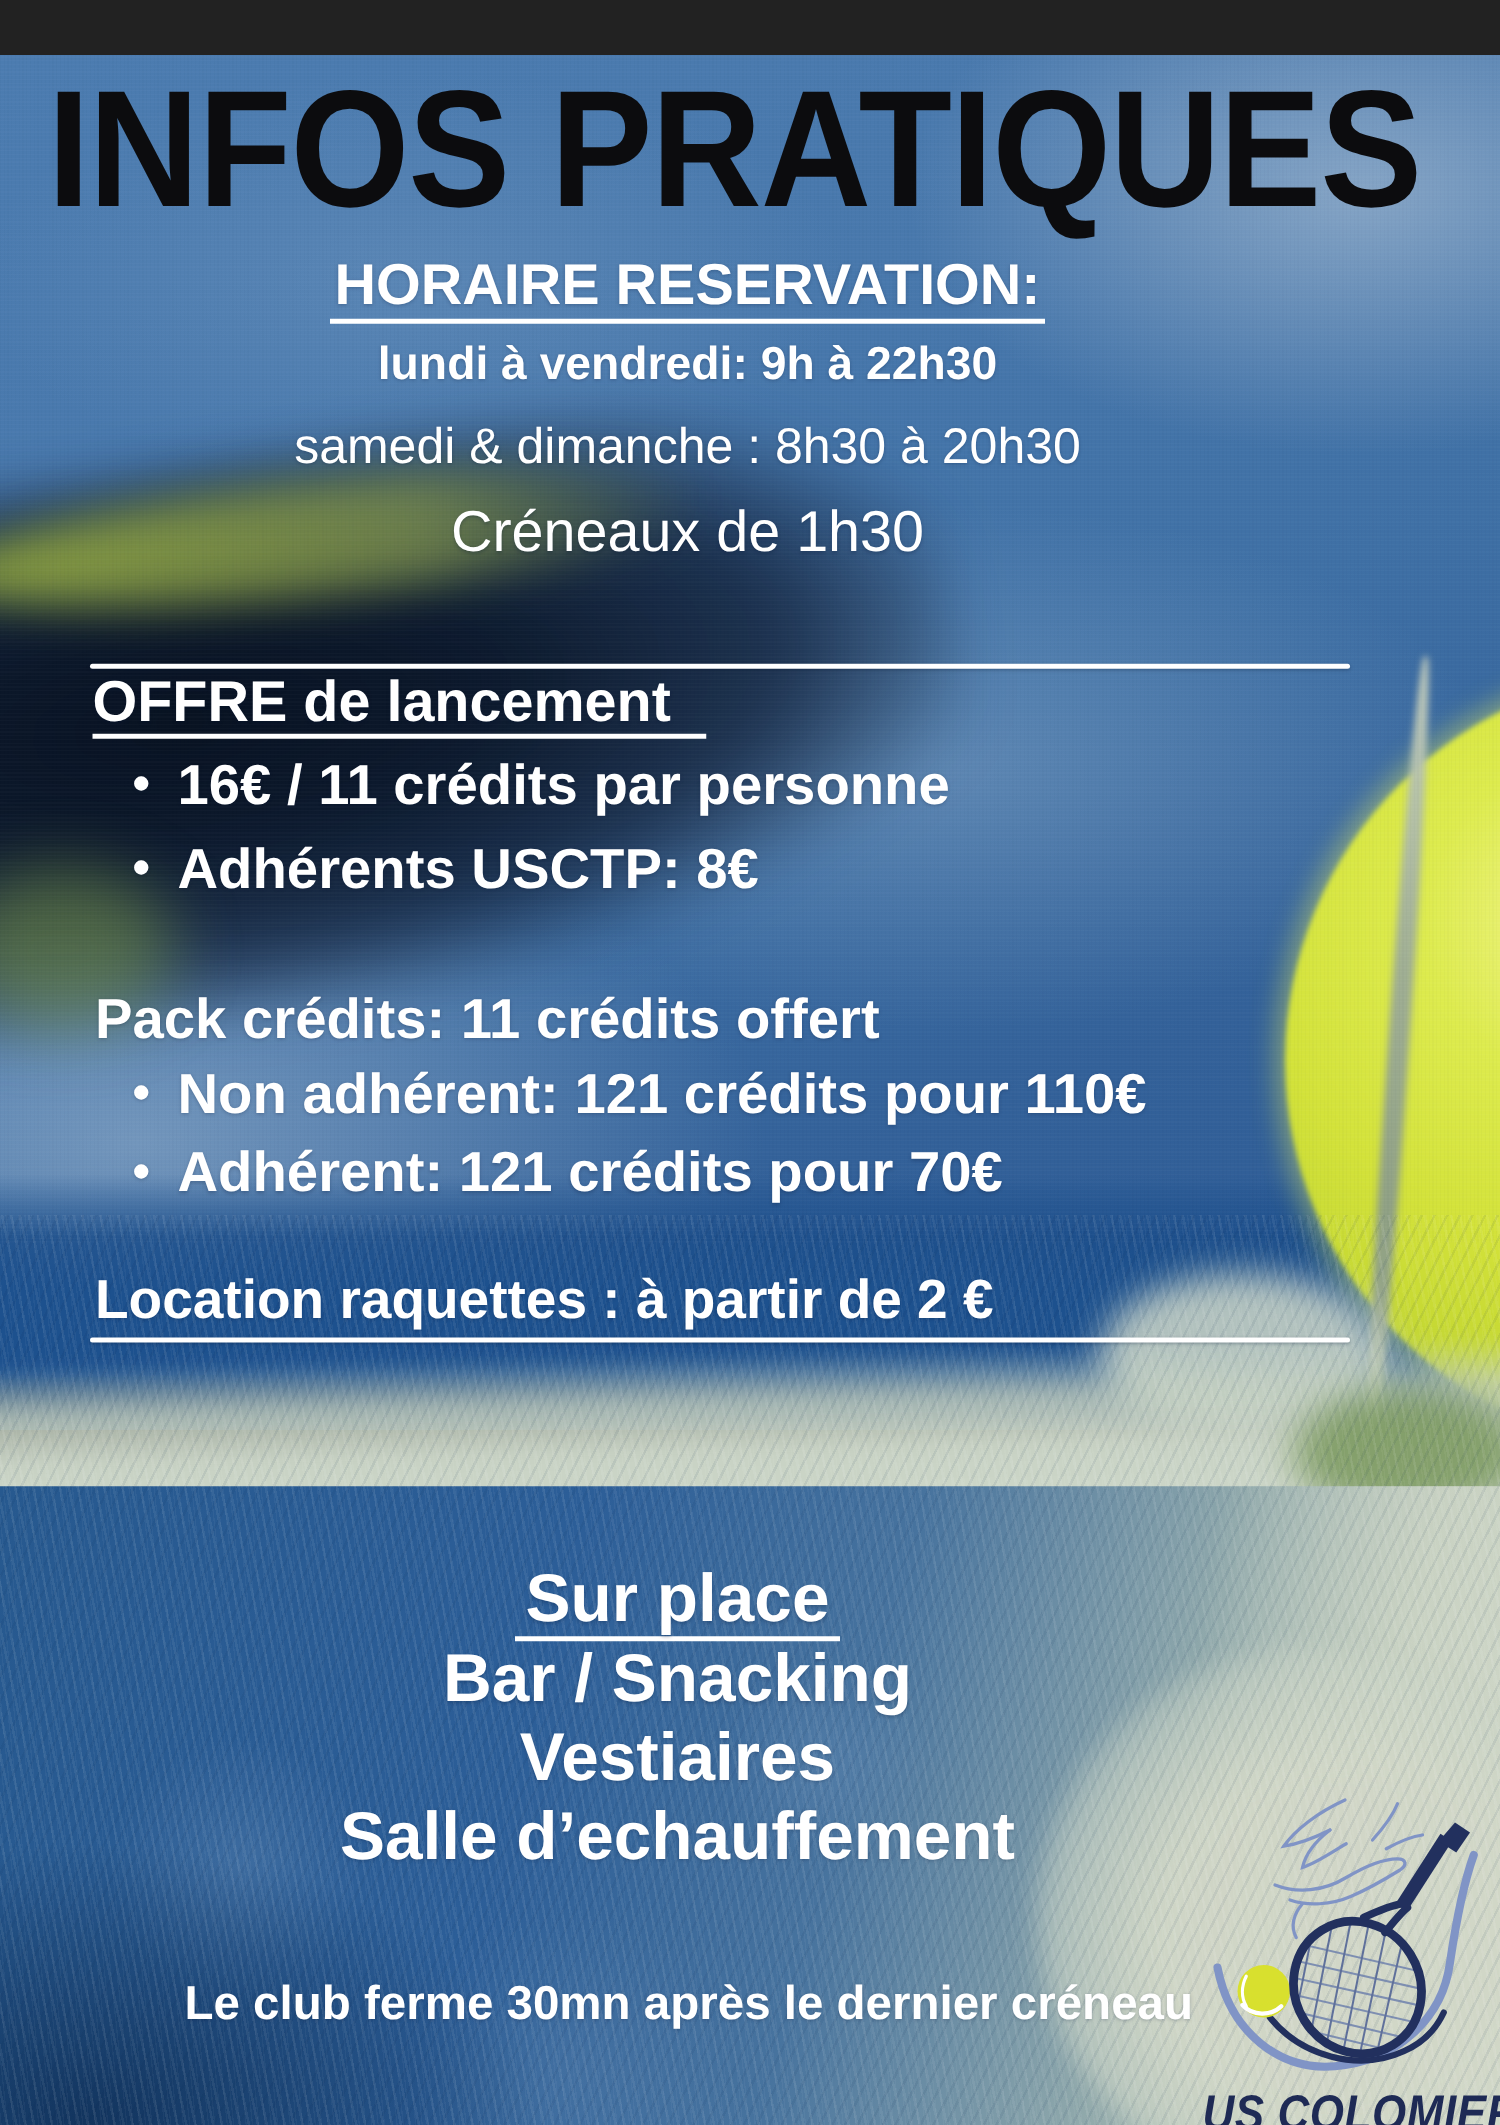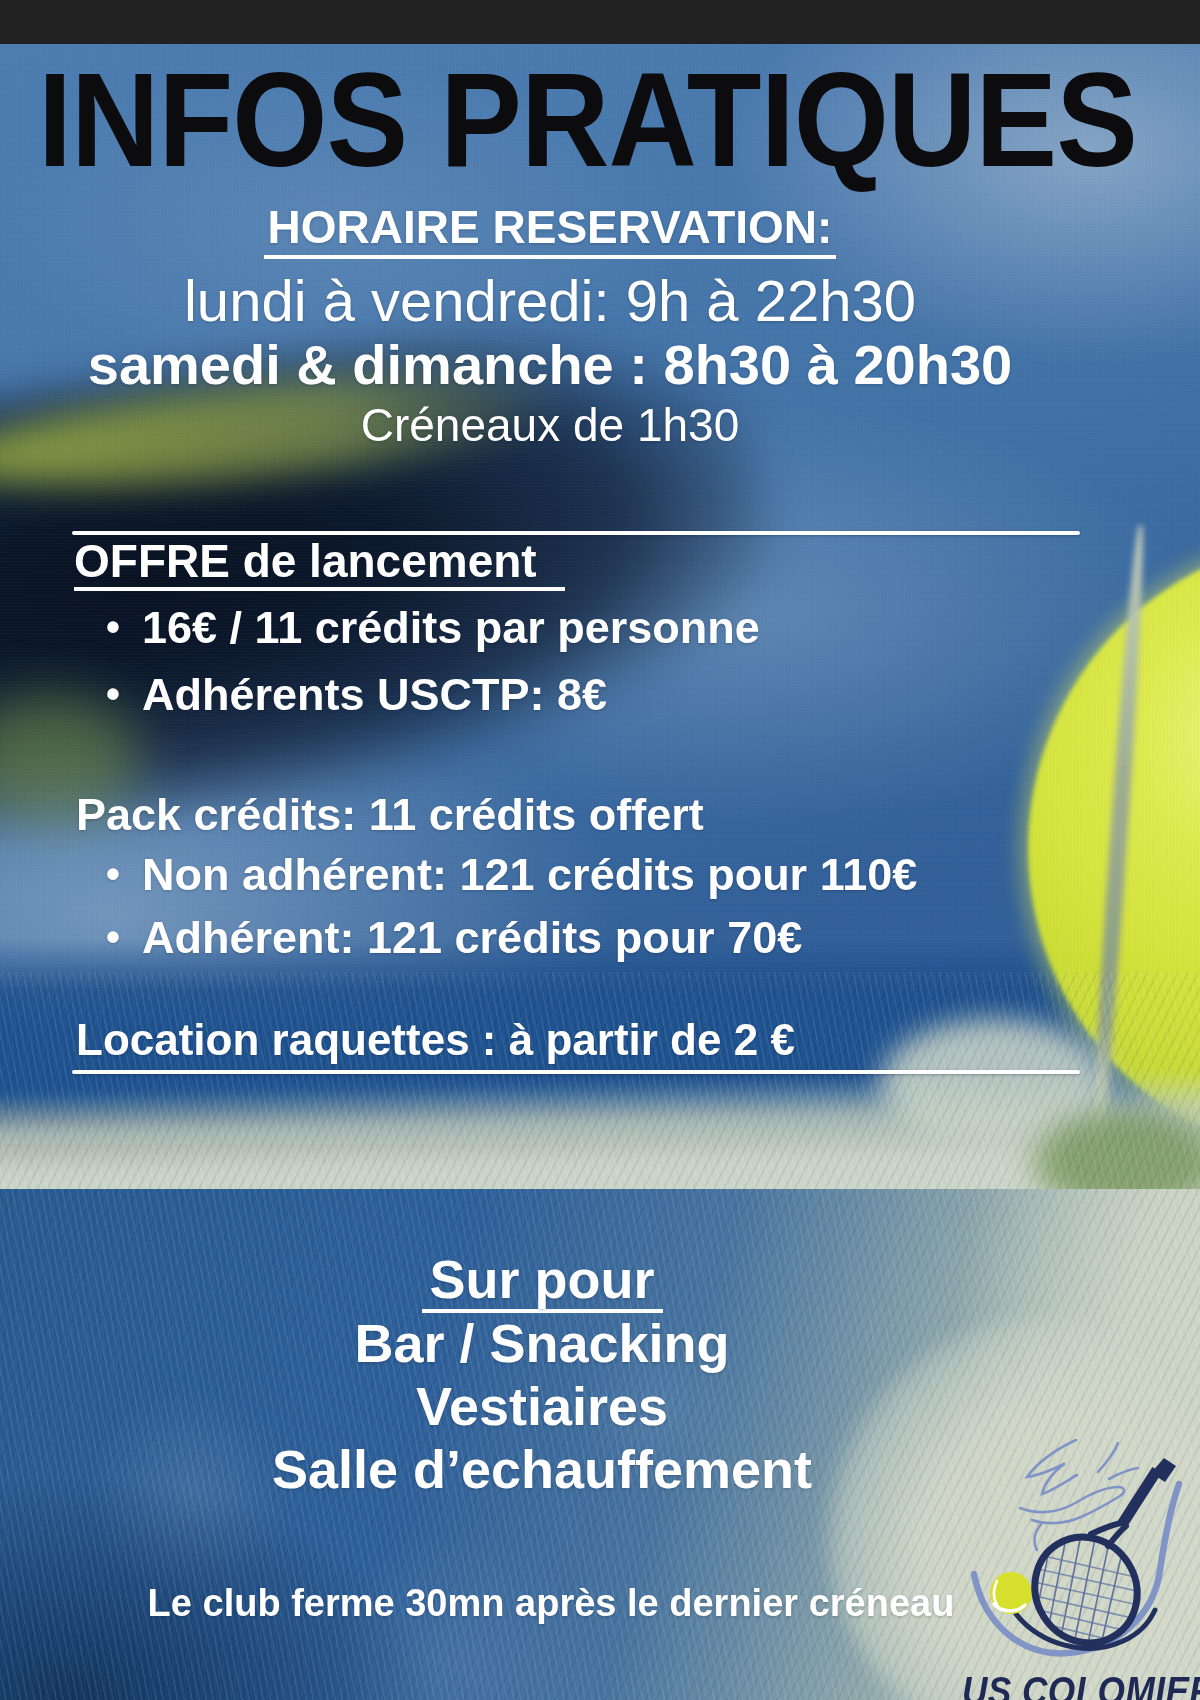--- a/index.html
+++ b/index.html
@@ -98,22 +98,22 @@
   .txt{position:absolute;line-height:1;white-space:nowrap;text-shadow:0 1px 3px rgba(0,20,50,.25);}
   .poster-title{
     left:38px;top:10px;font-size:133px;font-weight:700;color:#0c0c0e;
     letter-spacing:-1px;transform:scaleX(.92);transform-origin:left top;text-shadow:none;
   }
   .center-top{left:0;width:1064px;text-align:center;padding-left:36px;}
   .center-bottom{left:0;width:1084px;text-align:center;}
   .center-note{left:0;width:1102px;text-align:center;}
   .h-res{top:160px;font-size:46px;font-weight:700;}
   .h-res span{display:inline-block;border-bottom:4px solid #fff;padding:0 4px 5px 4px;}
-  .sched-1{top:228px;font-size:58px;font-weight:400;}
-  .sched-2{top:293px;font-size:56px;font-weight:700;}
+  .sched-1{top:228px;font-size:37px;font-weight:700;}
+  .sched-2{top:293px;font-size:40px;font-weight:400;}
   .sched-3{top:358px;font-size:46px;font-weight:400;}
   .divider{position:absolute;height:4px;background:#fff;border-radius:2px;box-shadow:0 1px 3px rgba(0,20,50,.3);}
   .divider-1{left:72px;top:487px;width:1008px;}
   .divider-2{left:72px;top:1026px;width:1008px;}
   .offer-head{left:74px;top:494px;font-size:46px;font-weight:700;}
   .offer-head span{display:inline-block;border-bottom:4px solid #fff;padding:0 28px 3px 0;}
   .bullet-row{position:absolute;left:106px;display:flex;align-items:flex-start;font-size:45px;font-weight:700;}
   .bullet-row .dot{width:36px;flex:0 0 36px;font-size:40px;line-height:45px;}
   .b1{top:561px;} .b2{top:628px;} .b3{top:808px;} .b4{top:871px;}
   .pack-head{left:76px;top:748px;font-size:45px;font-weight:700;}
@@ -188,21 +188,21 @@
   <div class="txt bullet-row b4">
     <span class="dot">•</span>
     <span>Adhérent: 121 crédits pour 70€</span>
   </div>
 
   <div class="txt rental-line">Location raquettes : à partir de 2 €</div>
 
   <div class="divider divider-2"></div>
 
   <div class="txt center-bottom surplace">
-    <span>Sur pour</span>
+    <span>Sur place</span>
   </div>
   <div class="txt center-bottom onsite-1">Bar / Snacking</div>
   <div class="txt center-bottom onsite-3">Salle d’echauffement</div>
   <div class="txt center-bottom onsite-2">Vestiaires</div>
 
   <div class="txt center-note club-note">Le club ferme 30mn après le dernier créneau</div>
 
   <svg class="logo-svg" viewBox="0 0 246 238">
     <defs>
       <clipPath id="headClip">

